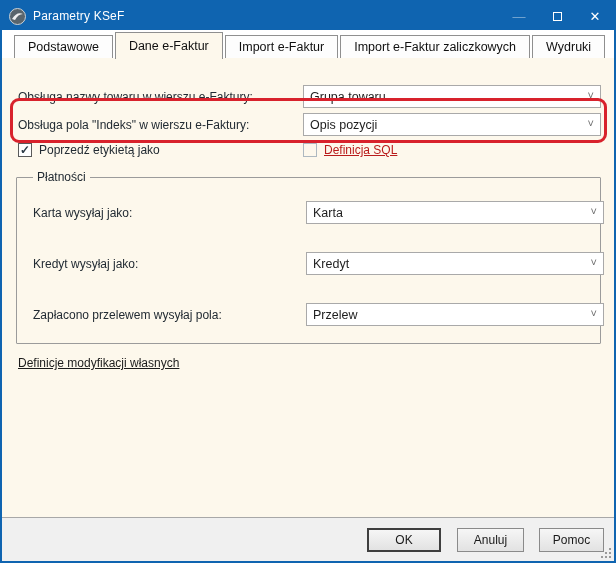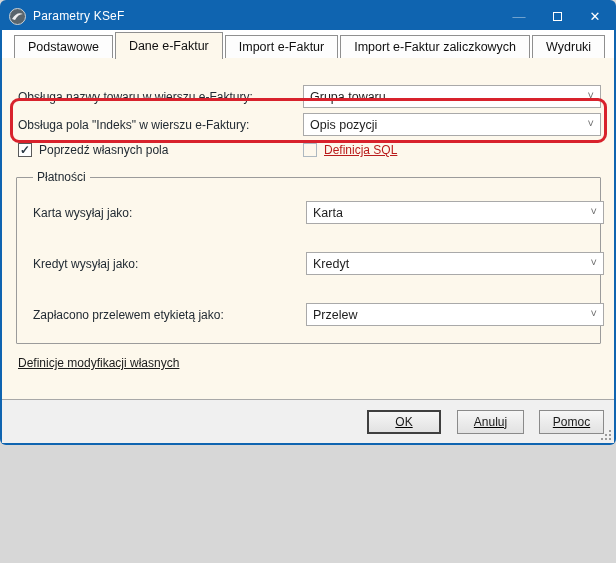--- a/index.html
+++ b/index.html
@@ -1,24 +1,23 @@
 <!DOCTYPE html>
 <html><head>
 <meta charset="utf-8">
 <style>
   html,body{margin:0;padding:0;background:#d7d7d7;}
   *{box-sizing:border-box;}
   .window{
-    width:616px;height:445px;
+    width:616px;height:563px;
     background:#0f64b0;
     padding:2px;
     display:flex;flex-direction:column;
     font-family:"Liberation Sans", sans-serif;
     position:relative;
-    border-radius:6px;
   }
   
   .titlebar{
     height:28px;background:#0f64b0;color:#fff;
     display:flex;align-items:center;flex:0 0 auto;
   }
   .app-icon{width:17px;height:17px;margin:0 7px 0 7px;flex:0 0 auto;}
   .title-text{font-size:12px;letter-spacing:.2px;}
   .win-controls{margin-left:auto;display:flex;height:100%;}
   .win-btn{width:38px;height:100%;display:flex;align-items:center;justify-content:center;
@@ -87,21 +86,21 @@
   .pay-row .lbl{flex:1;padding-left:6px;}
   .pay-row .combo{margin-right:-4px;}
   .link{
     display:inline-block;margin-top:12px;margin-left:2px;
     color:#1c1c1c;text-decoration:underline;font-size:12px;cursor:pointer;
   }
   
   .footer{
     flex:0 0 44px;background:#f0f0f0;border-top:1px solid #a8a8a8;
     display:flex;align-items:center;justify-content:flex-end;
-    padding-right:10px;position:relative;text-decoration:underline;
+    padding-right:10px;position:relative;
   }
   .btn{
     height:24px;background:linear-gradient(180deg,#f6f6f6,#e2e2e2);
     border:1px solid #8a8a8a;font-size:12px;color:#1a1a1a;
     font-family:"Liberation Sans", sans-serif;
     display:flex;align-items:center;justify-content:center;cursor:default;
   }
   .btn.ok{width:74px;border:2px solid #3f3f3f;margin-right:16px;}
   .btn.cancel{width:67px;margin-right:15px;}
   .btn.help{width:65px;}
@@ -151,21 +150,21 @@
       <span class="lbl">Obsługa pola "Indeks" w wierszu e-Faktury:</span>
       <div class="combo">
         <span class="combo-val">Opis pozycji</span>
         <span class="chev">˅</span>
       </div>
     </div>
 
     <div class="cbrow">
       <div class="cb-left">
         <span class="checkbox">✓</span>
-        <span class="cb-label">Poprzedź własnych pola</span>
+        <span class="cb-label">Poprzedź etykietą jako</span>
       </div>
       <div class="cb-right">
         <span class="checkbox disabled"></span>
         <span class="cb-label disabled-link">Definicja SQL</span>
       </div>
     </div>
 
     <fieldset class="payments">
       <legend>Płatności</legend>
 
@@ -179,21 +178,21 @@
 
       <div class="pay-row">
         <span class="lbl">Kredyt wysyłaj jako:</span>
         <div class="combo">
           <span class="combo-val">Kredyt</span>
           <span class="chev">˅</span>
         </div>
       </div>
 
       <div class="pay-row">
-        <span class="lbl">Zapłacono przelewem etykietą jako:</span>
+        <span class="lbl">Zapłacono przelewem wysyłaj pola:</span>
         <div class="combo">
           <span class="combo-val">Przelew</span>
           <span class="chev">˅</span>
         </div>
       </div>
     </fieldset>
 
     <span class="link">Definicje modyfikacji własnych</span>
   </div>
 

